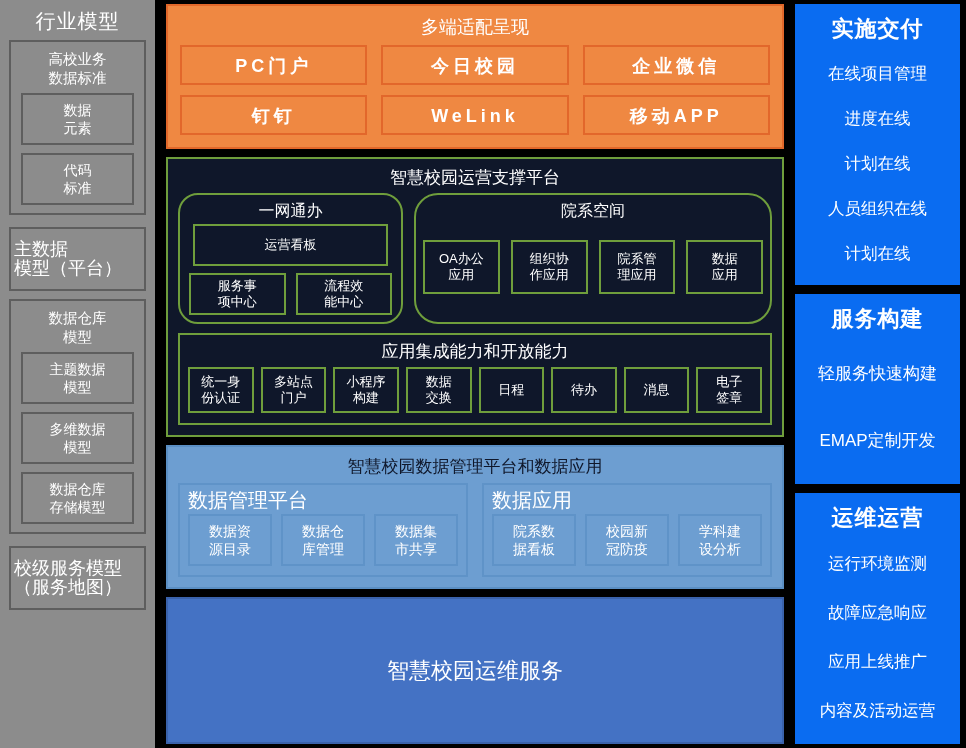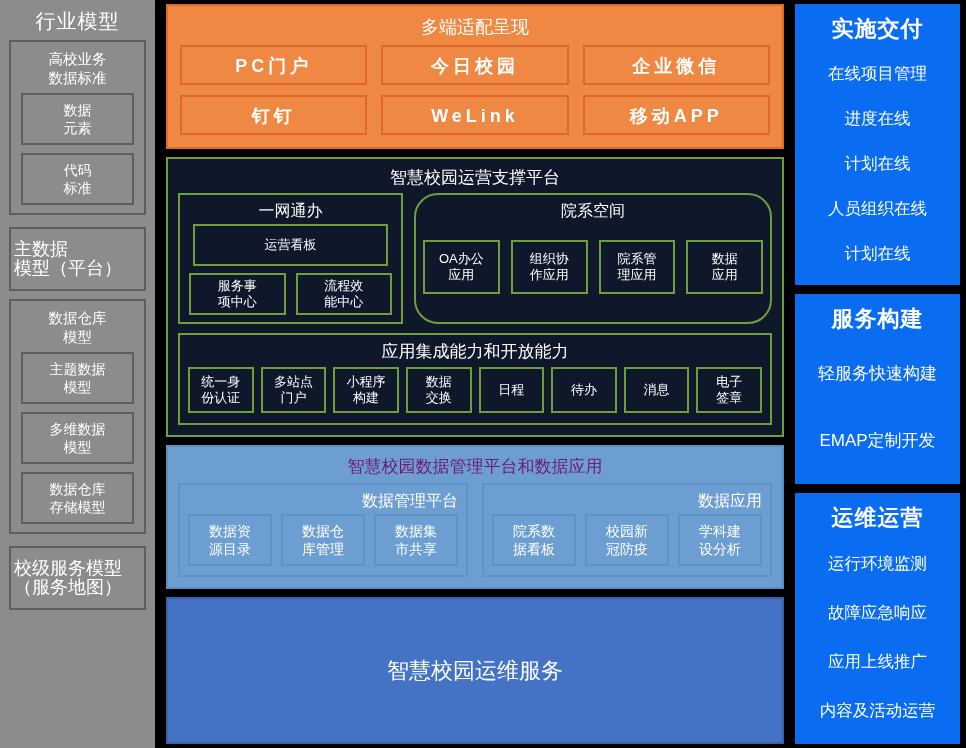--- a/index.html
+++ b/index.html
@@ -157,21 +157,21 @@
     box-sizing: border-box;
     text-align: center;
     font-size: 13px;
     line-height: 16px;
     white-space: pre-line;
     color: #fff;
     display: flex;
     align-items: center;
     justify-content: center;
   }
-  .g-left { flex: 0 0 225px; }
+  .g-left { flex: 0 0 225px; border-radius: 20px; }
   .g-right { flex: 1 1 auto; border-radius: 24px; }
   .banner {
     height: 42px;
     margin: 0 6px 7px 6px;
   }
   .g-left-pair {
     display: flex;
     gap: 10px;
     margin: 0 2px;
   }
@@ -201,35 +201,35 @@
     background: #6d9ed1;
     border: 2px solid #5b8fc4;
     box-sizing: border-box;
     padding: 4px 10px 10px 10px;
     flex: 0 0 auto;
   }
   .panel-blue .p-title {
     text-align: center;
     font-size: 17px;
     line-height: 32px;
-    color: #701a75;
+    color: #0f172a;
   }
   .blue-row {
     display: flex;
     gap: 14px;
   }
   .bbox {
     border: 2px solid #5f93c8;
     box-sizing: border-box;
     padding: 2px 8px 9px 8px;
     flex: 1 1 0;
   }
   .bbox-title {
-    text-align: right;
-    font-size: 16px;
+    text-align: left;
+    font-size: 20px;
     line-height: 27px;
     color: #fff;
   }
   .bbox-items { display: flex; gap: 9px; }
   .bitem {
     border: 2px solid #5f93c8;
     box-sizing: border-box;
     flex: 1 1 0;
     height: 52px;
     text-align: center;

